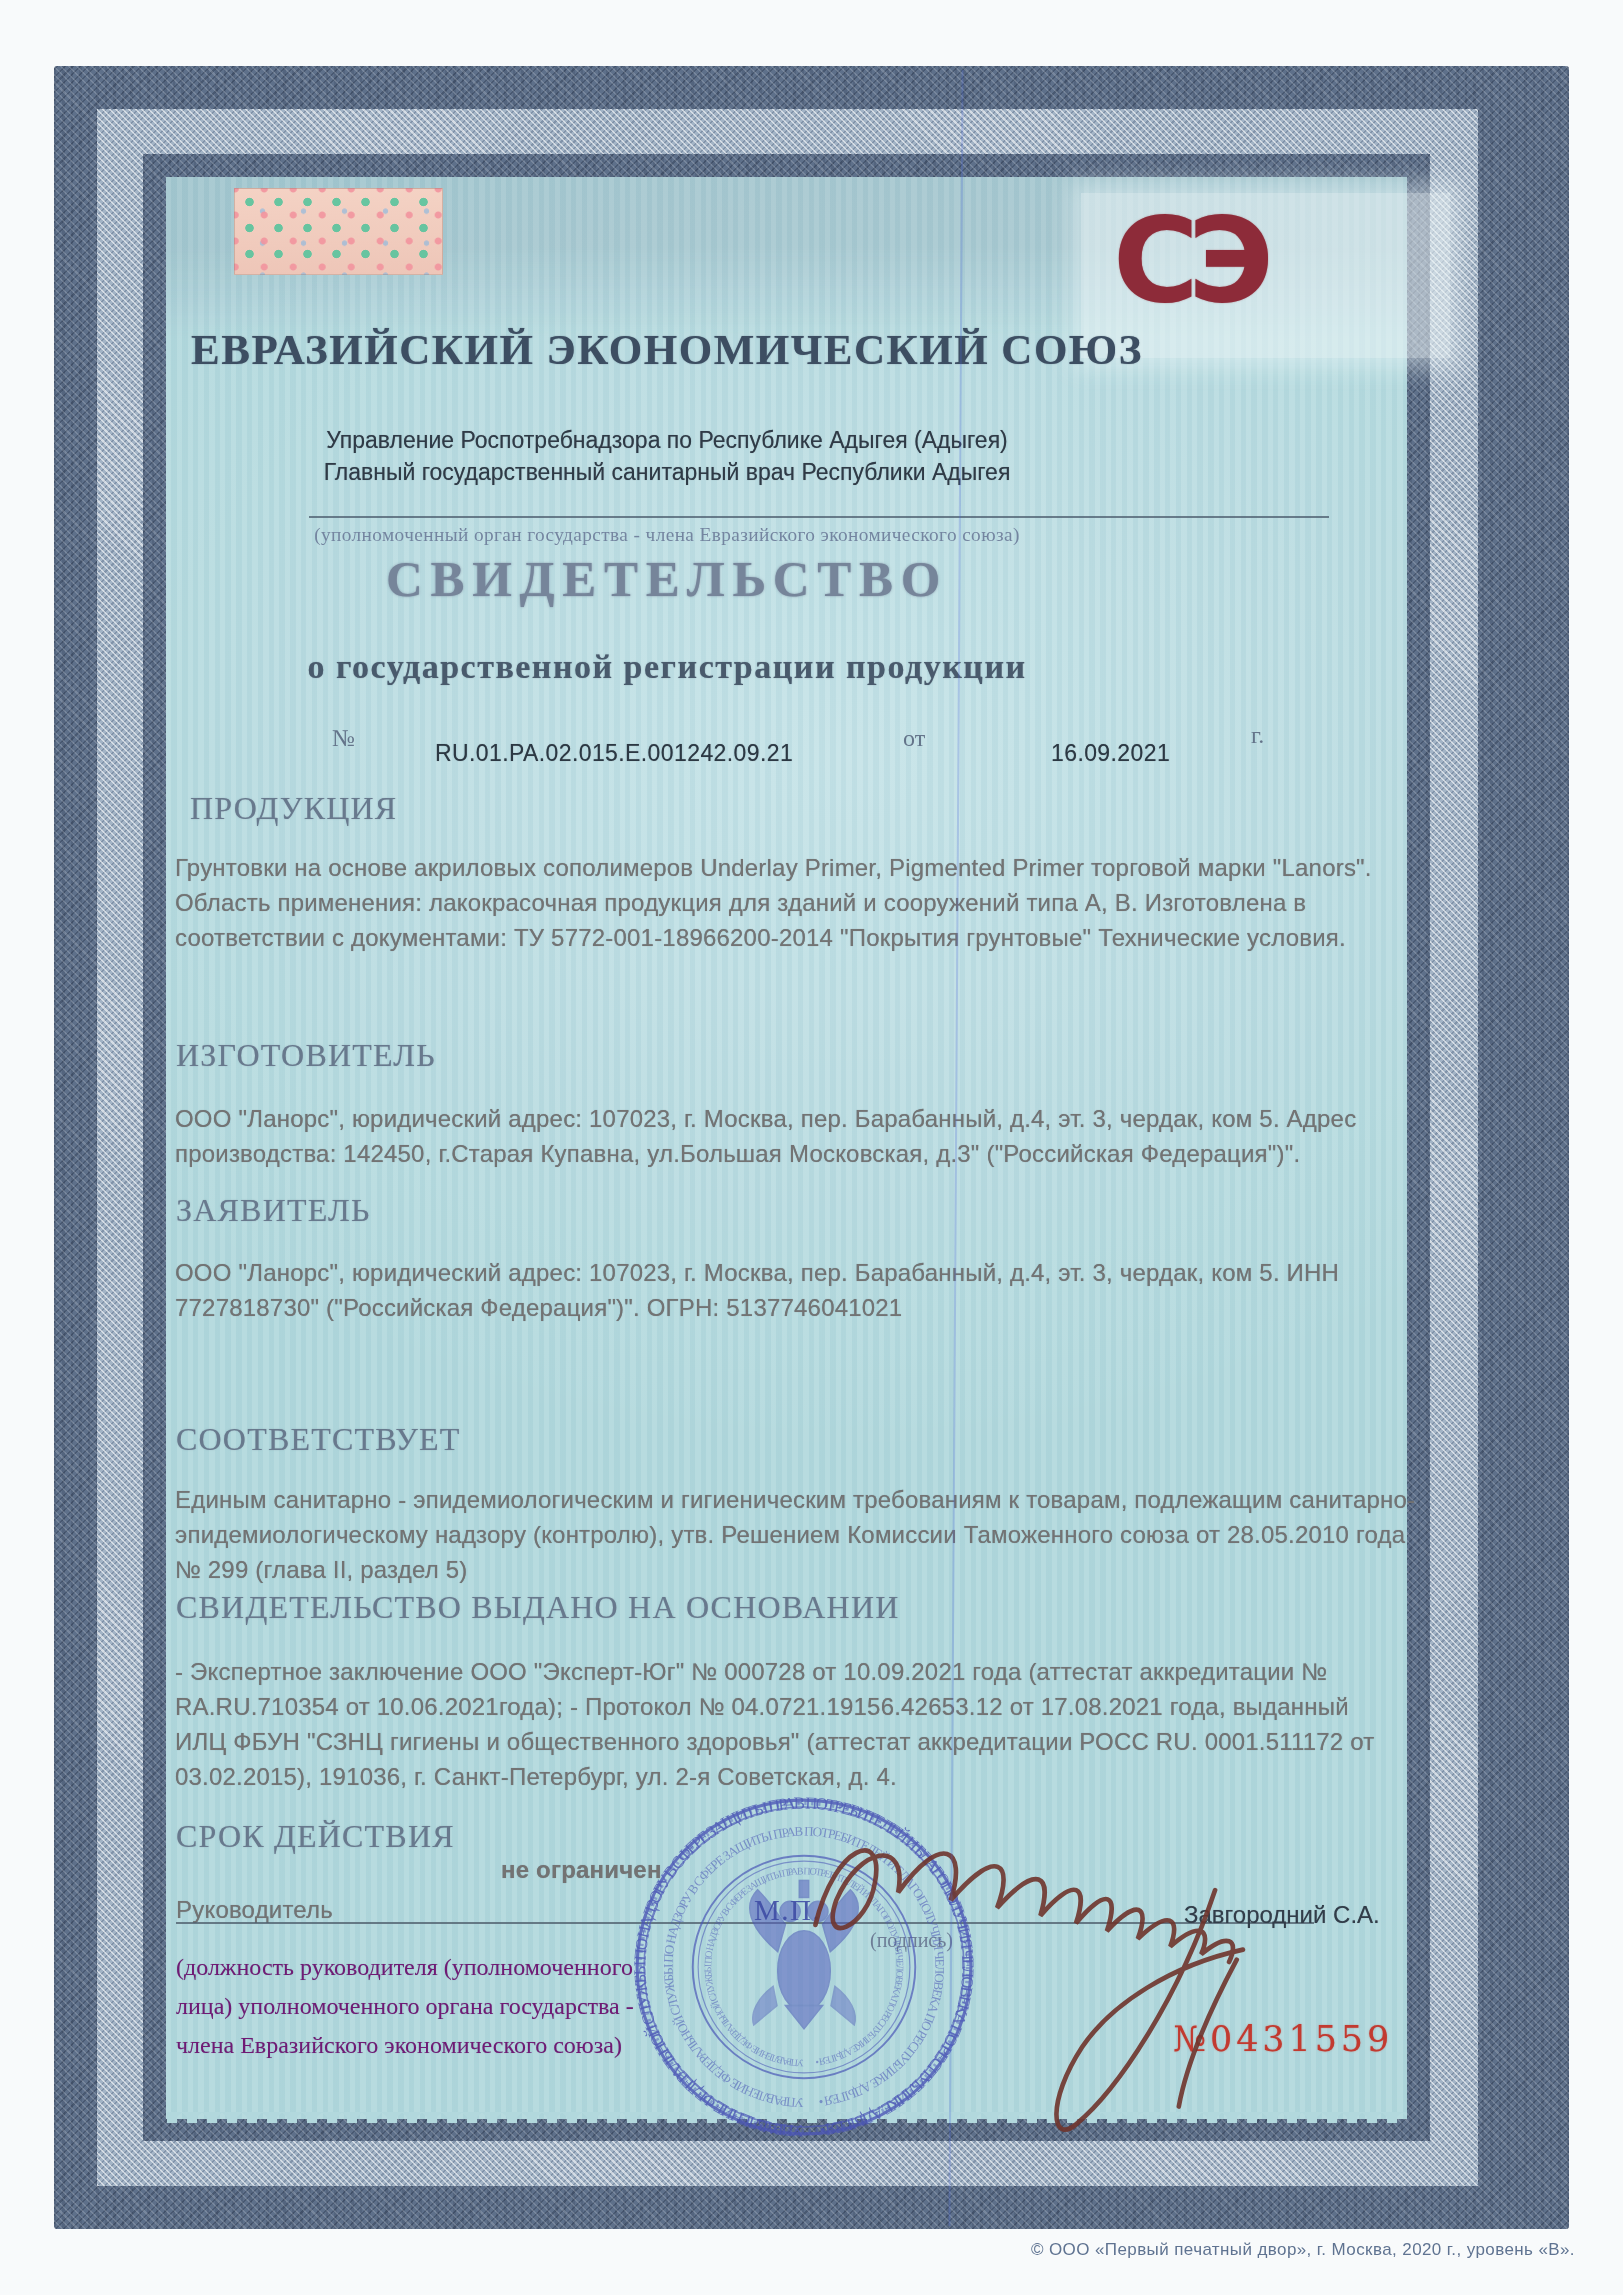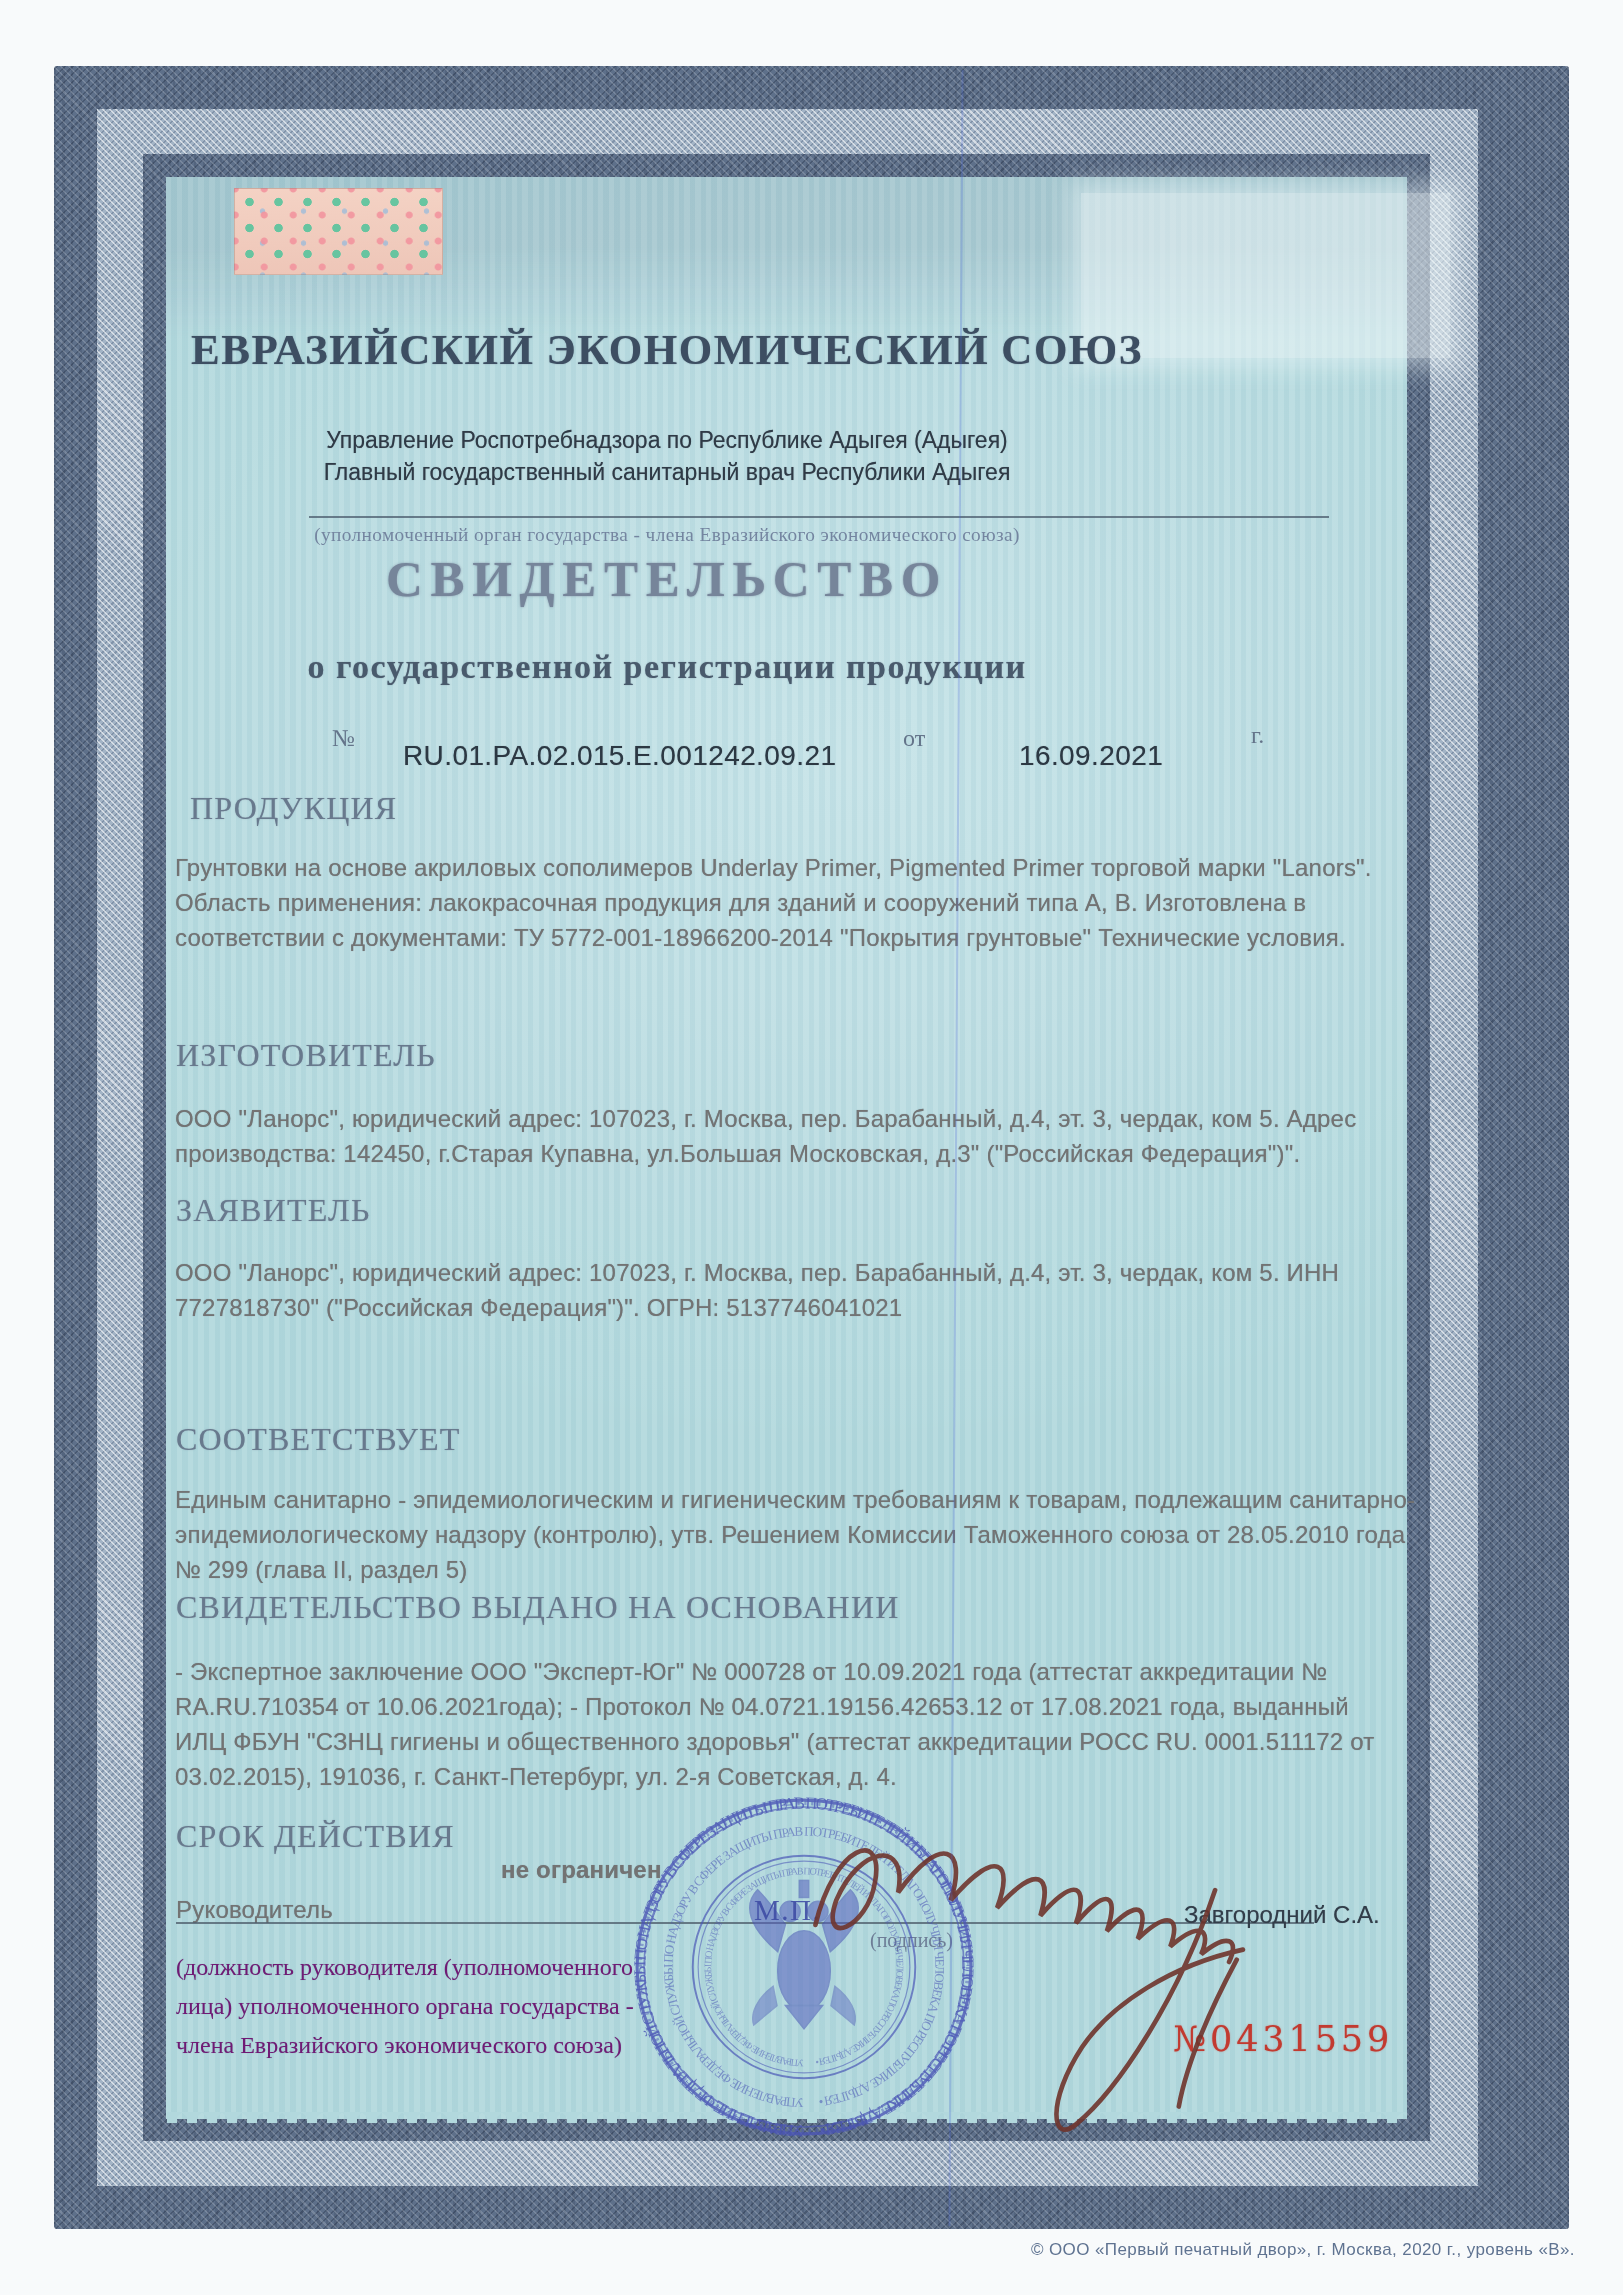--- a/index.html
+++ b/index.html
@@ -62,21 +62,21 @@
   .auth-line{font-size:23px;line-height:32px;color:#2f3a46;text-shadow:0 0 0.8px rgba(47,58,70,.5);}
   .auth-block{top:424px;}
   .head-rule{left:309px;top:516px;width:1020px;height:1.5px;background:#49596b;opacity:.75;z-index:5;}
   .auth-caption{top:524px;font-family:"Liberation Serif",serif;font-size:19.3px;color:#7485a0;
     letter-spacing:0.4px;}
   .doc-title{top:550px;font-family:"Liberation Serif",serif;font-weight:bold;font-size:51px;
     color:#76859a;letter-spacing:7.7px;text-shadow:0 0 2.3px rgba(118,133,154,.8);}
   .doc-subtitle{top:648px;font-family:"Liberation Serif",serif;font-weight:bold;font-size:34px;
     color:#495a6c;letter-spacing:1.5px;text-shadow:0 0 1.2px rgba(73,90,108,.6);}
   .num-label{font-family:"Liberation Serif",serif;font-size:24px;color:#64748a;}
-  .num-value{font-size:28px;color:#2c3843;letter-spacing:0.4px;text-shadow:0 0 0.8px rgba(44,56,67,.5);}
+  .num-value{font-size:23px;color:#2c3843;letter-spacing:0.4px;text-shadow:0 0 0.8px rgba(44,56,67,.5);margin-left:32px;}
   
   .rule-sign{left:176px;top:1922px;width:1138px;height:1.5px;background:#50606e;opacity:.8;z-index:5;}
   .mp-mark{left:754px;top:1894px;font-family:"Liberation Serif",serif;font-size:29px;
     color:#3f4da5;opacity:.9;z-index:7;letter-spacing:1.5px;}
   .sign-caption{left:870px;top:1929px;font-family:"Liberation Serif",serif;font-size:20px;
     color:#6d7d96;z-index:6;}
   .signer{left:1184px;top:1901px;font-size:24px;color:#323d49;z-index:5;
     text-shadow:0 0 0.8px rgba(40,52,64,.45);}
   .role-caption{left:176px;top:1948px;width:526px;font-family:"Liberation Serif",serif;
     font-size:24px;line-height:39px;color:#701a75;white-space:pre-line;z-index:5;
@@ -99,20 +99,21 @@
     <div class="f2 band-light">
       <div class="f3 band-dark">
         <div class="paper"></div>
       </div>
     </div>
   </div>
   <div class="teeth"></div>
 
   <div class="abs holo"></div>
   <div class="abs light-patch"></div>
+  <div class="abs logo-se">СЭ</div>
 
   <div class="abs centered union-title">ЕВРАЗИЙСКИЙ ЭКОНОМИЧЕСКИЙ СОЮЗ</div>
   <div class="abs centered auth-block">
     <div class="auth-line">Управление Роспотребнадзора по Республике Адыгея (Адыгея)</div>
     <div class="auth-line">Главный государственный санитарный врач Республики Адыгея</div>
   </div>
   <div class="abs head-rule"></div>
   <div class="abs centered auth-caption">(уполномоченный орган государства - члена Евразийского экономического союза)</div>
 
   <div class="abs centered doc-title">СВИДЕТЕЛЬСТВО</div>

